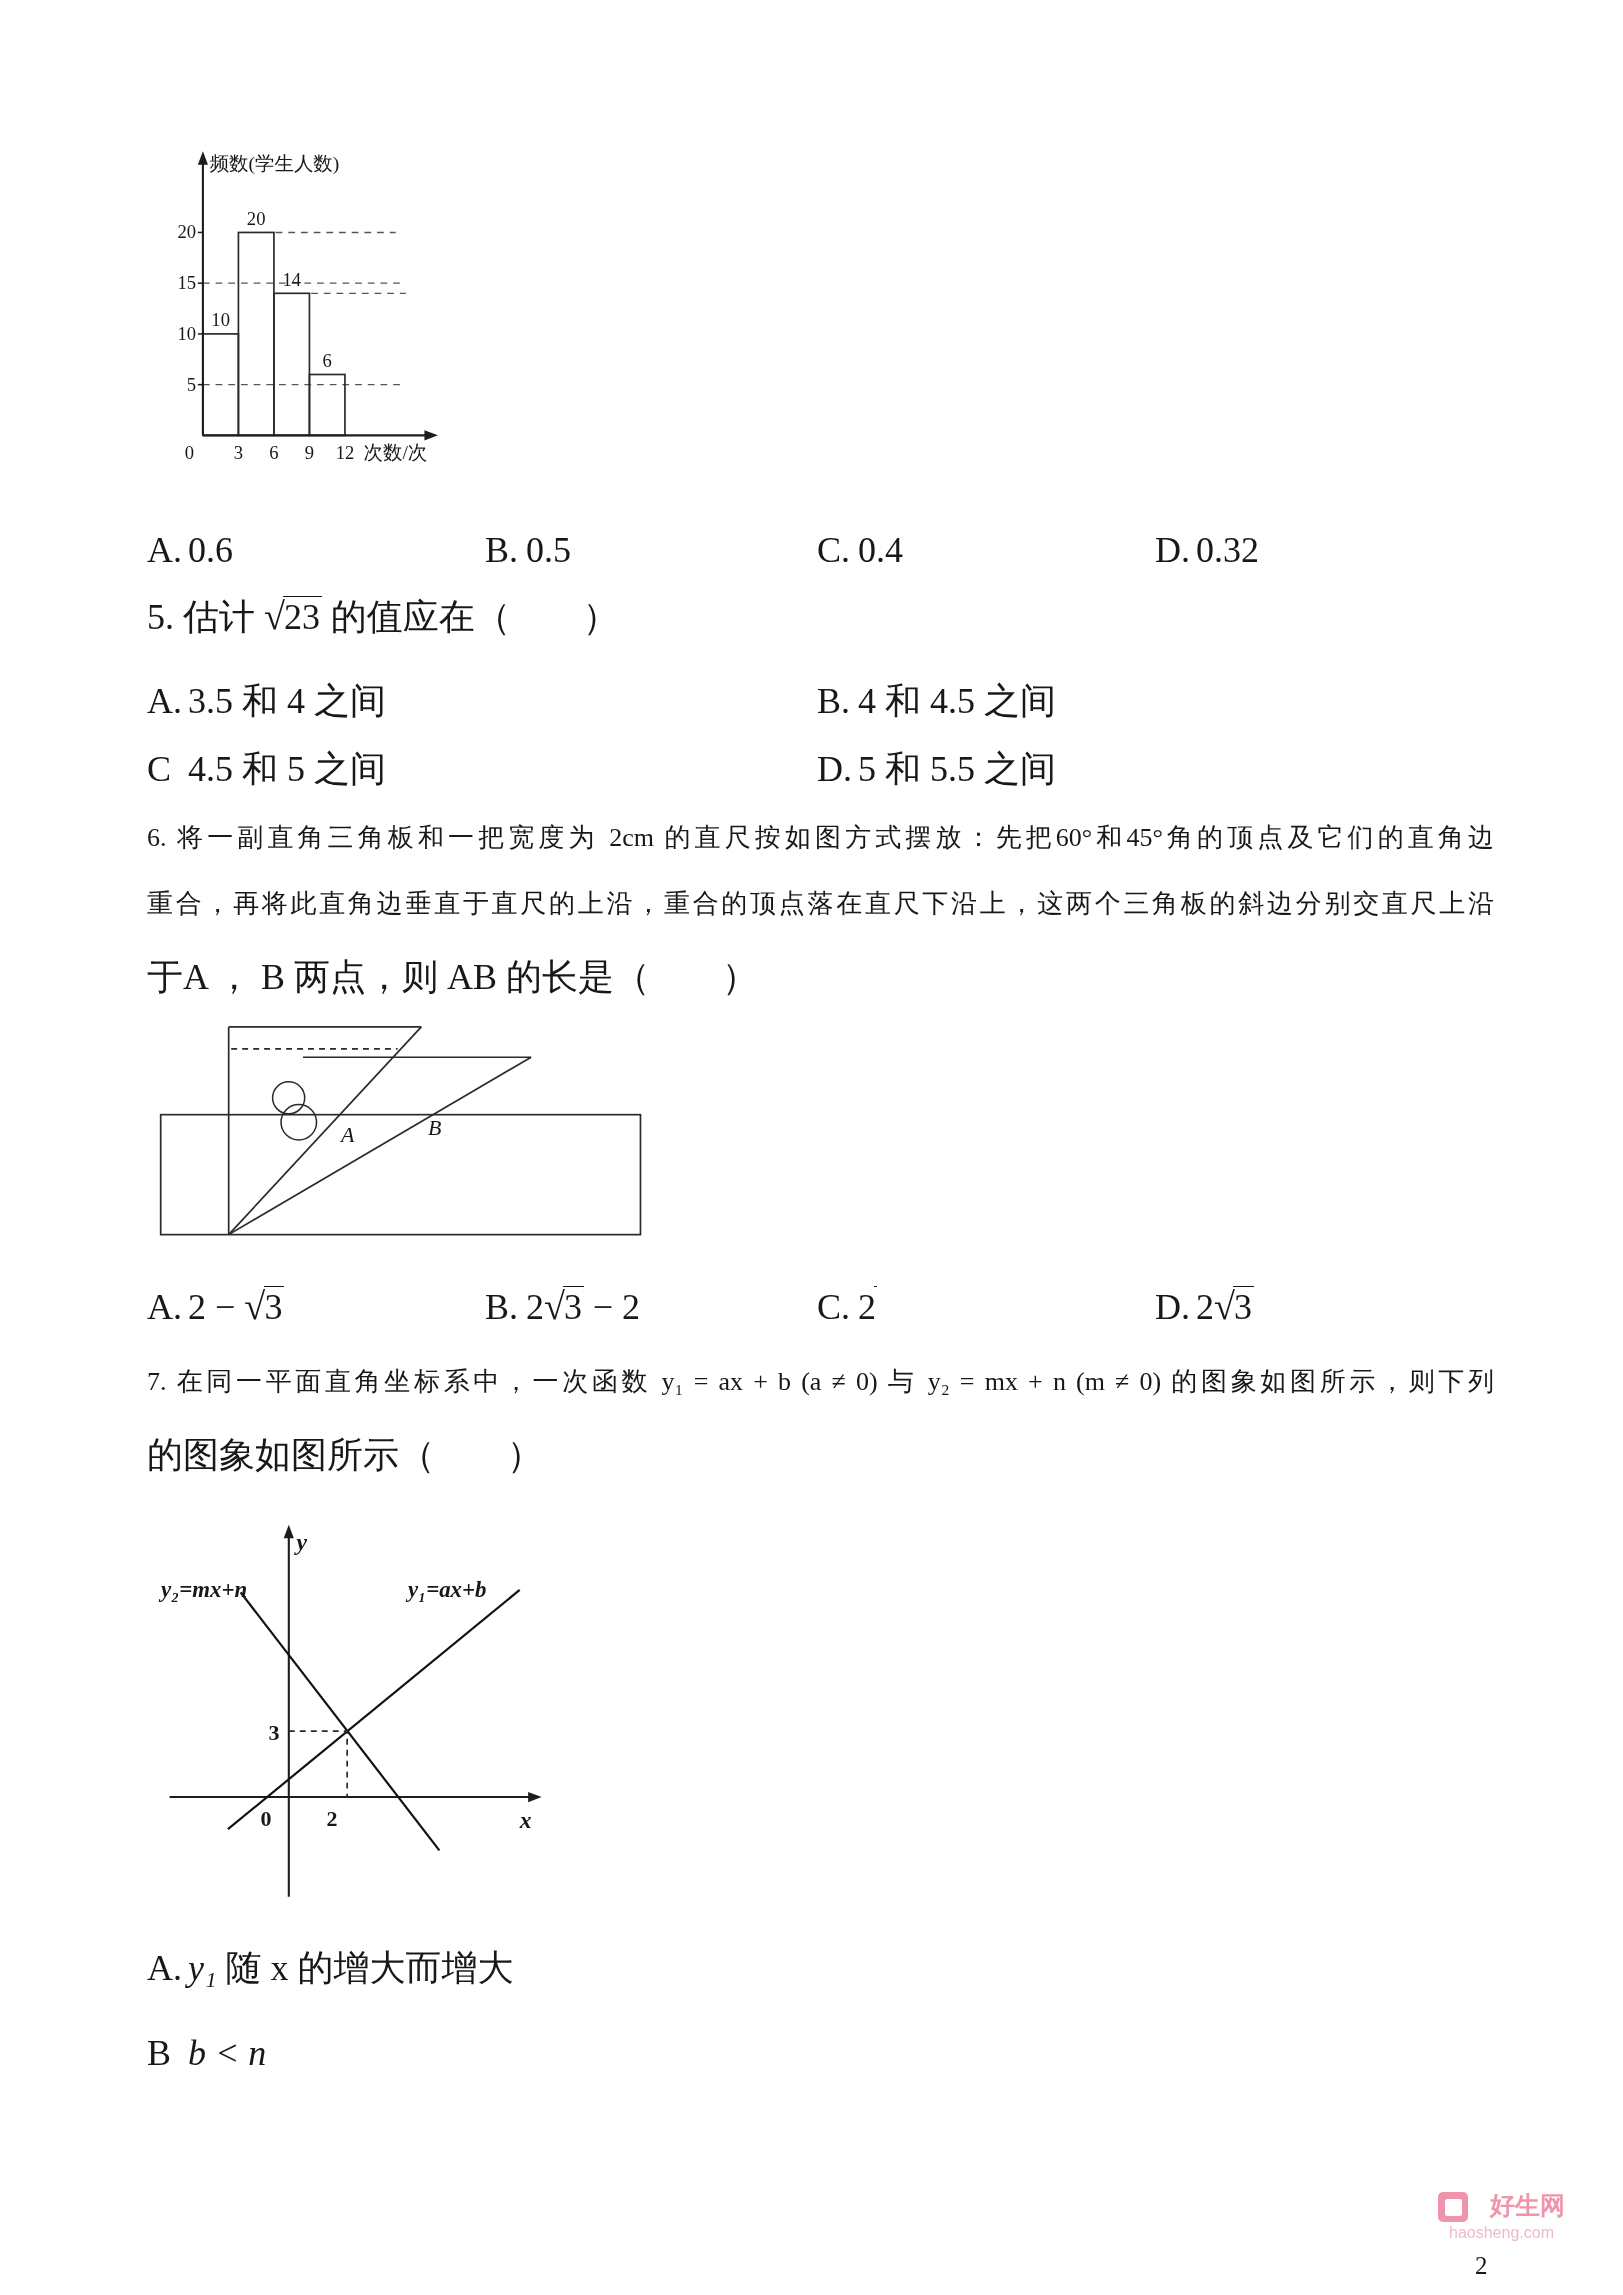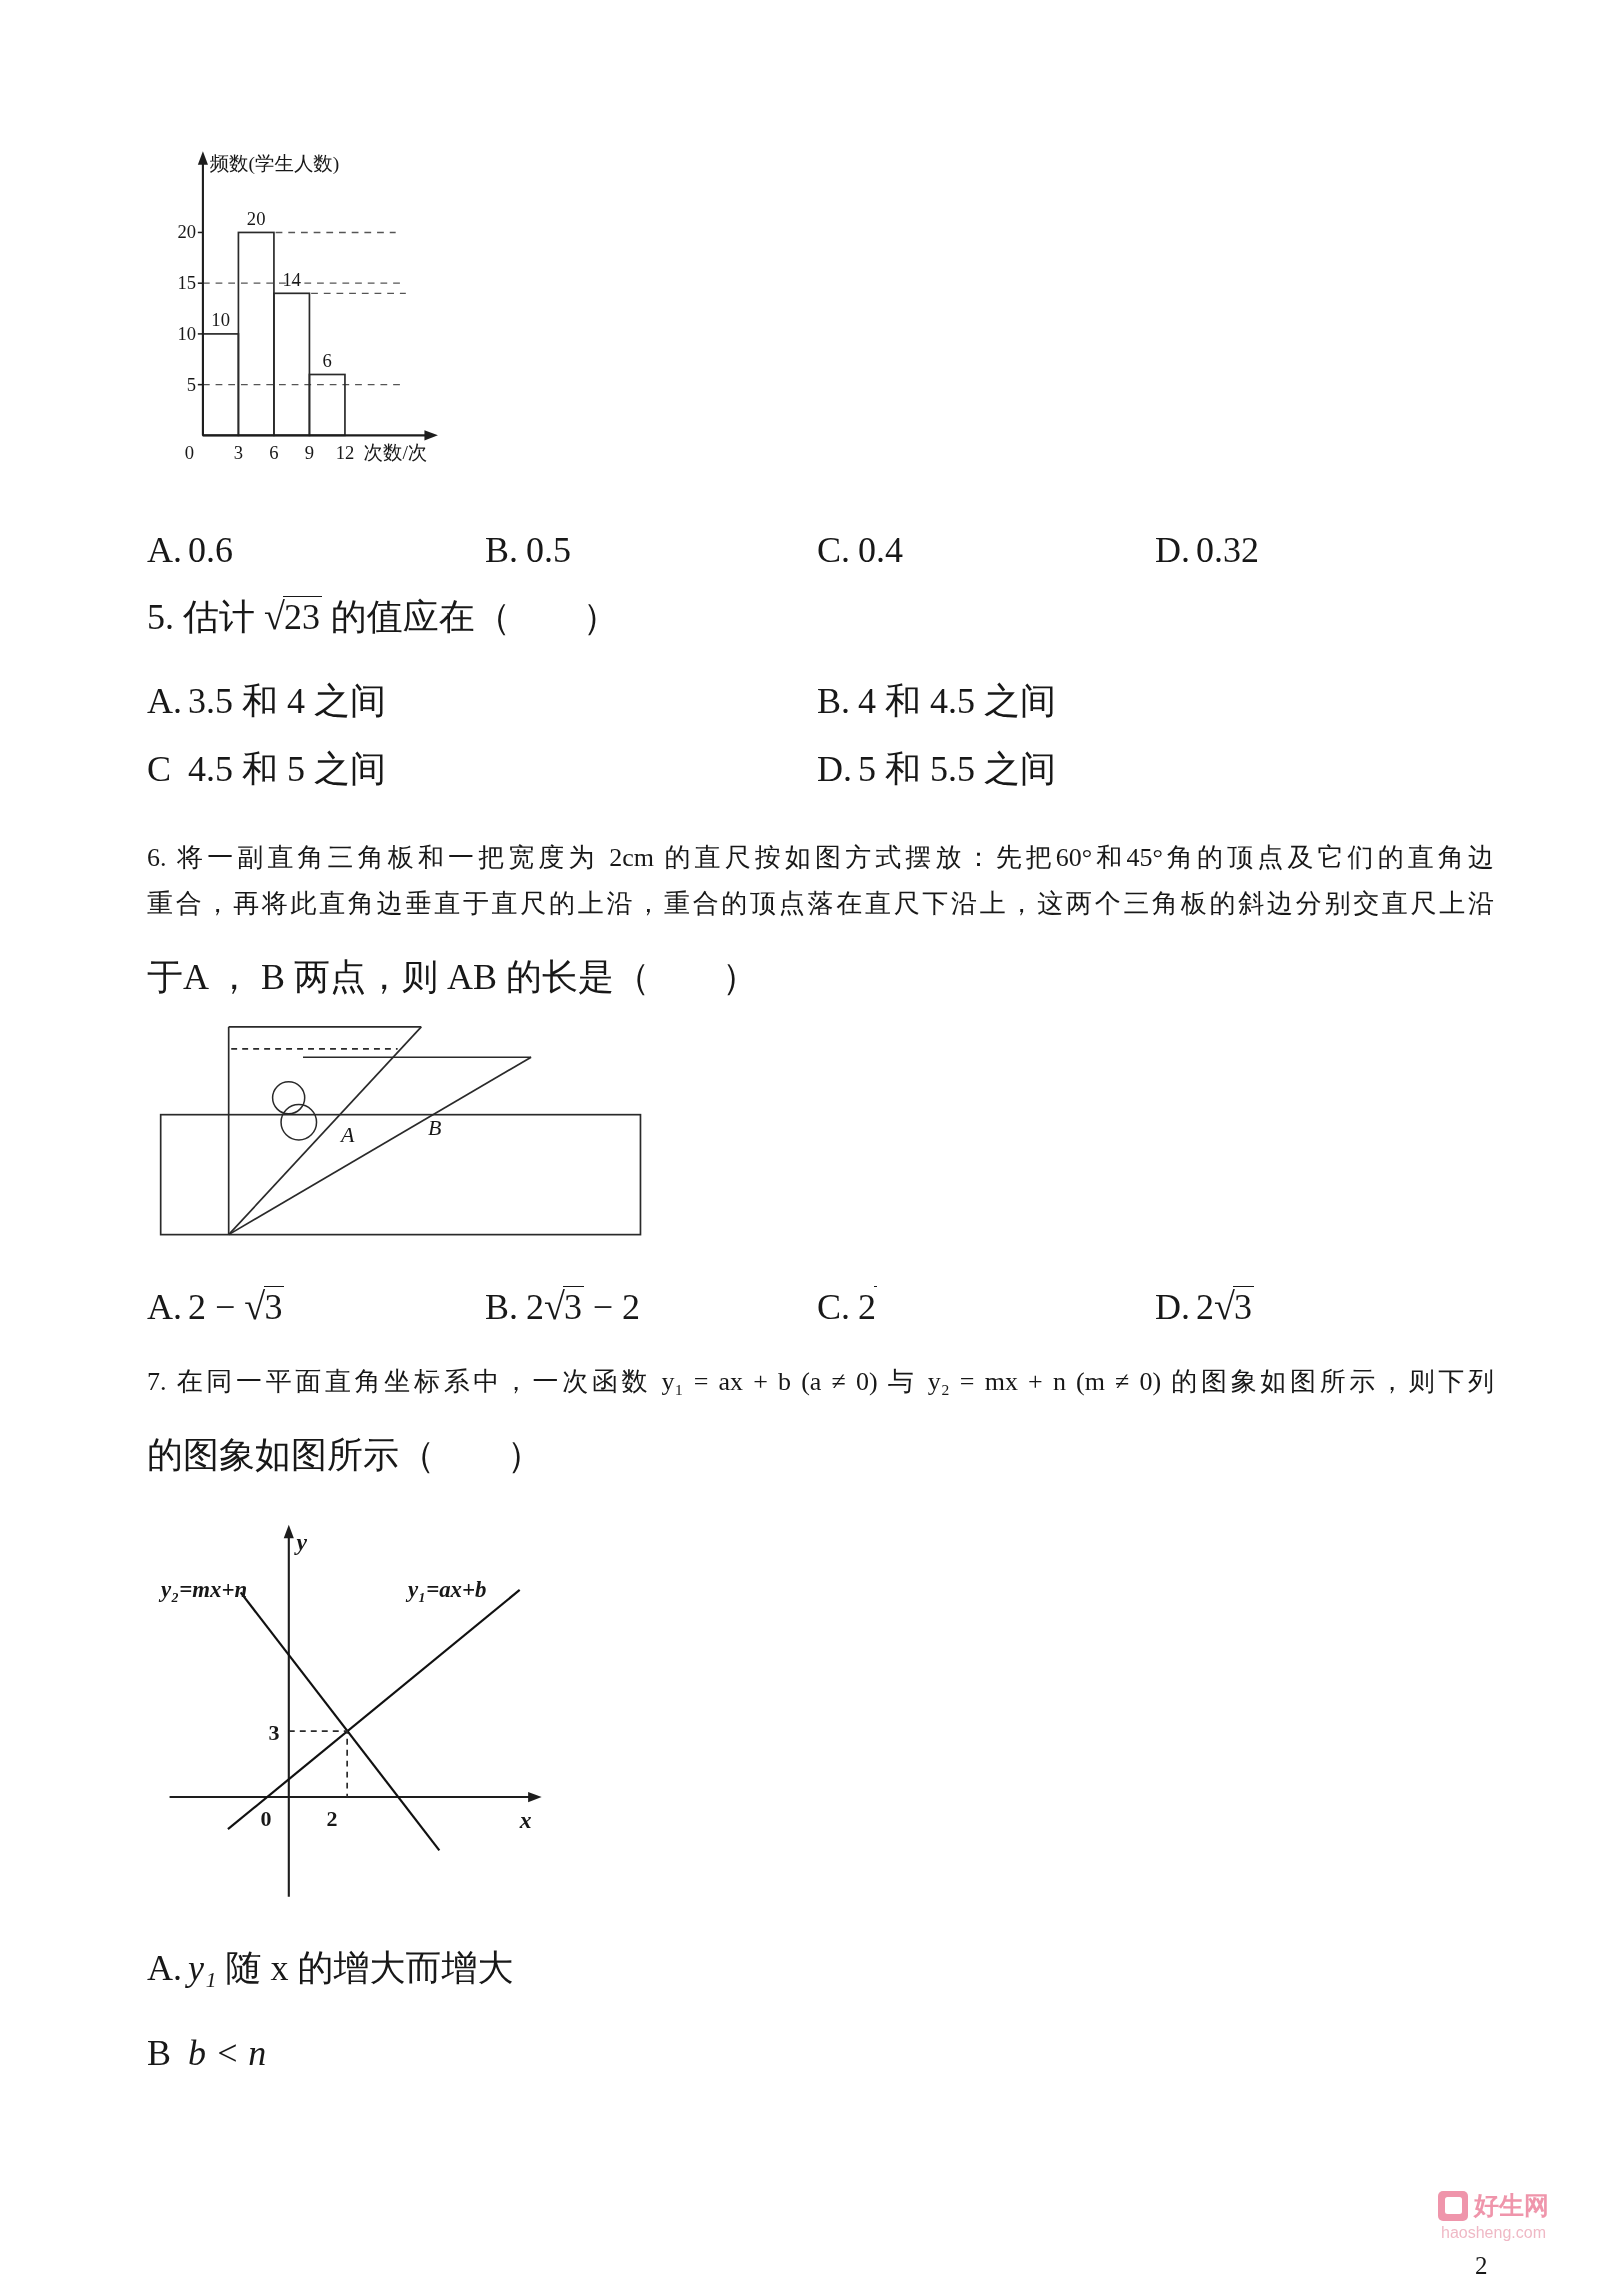--- a/index.html
+++ b/index.html
@@ -29,21 +29,21 @@
   .svg-title{font-size:23px;}
   .fig-label{font-style:italic;font-size:26px;}
   .fn{stroke:#111;stroke-width:2.6;}
   .fn-label{font-weight:bold;font-style:italic;font-size:27px;}
   .axis-label{font-style:italic;font-weight:bold;font-size:28px;}
   .num-label{font-weight:bold;font-size:26px;}
   .arrow{fill:#1d1d1d;}
 
   
   .watermark{opacity:0.92;}
-  .wm-row{display:flex;align-items:center;gap:6px;}
+  .wm-row{display:flex;align-items:flex-end;gap:22px;}
   .wm-logo{width:30px;height:30px;background:#ee8da4;border-radius:5px;position:relative;display:inline-block;}
   .wm-logo::after{content:"";position:absolute;left:6.8px;top:6.8px;width:17px;height:17px;background:#ffffff;border-radius:2.5px;}
   .wm-text{color:#ee8da4;font-size:25px;font-weight:bold;font-family:"Liberation Sans",sans-serif;}
   .wm-domain{color:#eeb3c1;font-size:16px;margin-top:1.7px;text-align:center;font-family:"Liberation Sans",sans-serif;}
 </style>
 </head>
 <body>
 
 <svg class="abs" style="left:152px;top:131px;" width="347" height="372" viewBox="0 0 410 440">
   <g>
@@ -107,21 +107,21 @@
 <span class="abs txt" style="left:817px;top:675px;">
   <span class="opt-label">B.</span><span>4 和 4.5 之间</span>
 </span>
 <span class="abs txt" style="left:147px;top:743px;">
   <span class="opt-label">C</span><span>4.5 和 5 之间</span>
 </span>
 <span class="abs txt" style="left:817px;top:743px;">
   <span class="opt-label">D.</span><span>5 和 5.5 之间</span>
 </span>
 
-<div class="abs just" style="left:147px;top:819px;margin-top:20px;">6. 将一副直角三角板和一把宽度为 2cm 的直尺按如图方式摆放：先把60°和45°角的顶点及它们的直角边</div>
+<div class="abs just" style="left:147px;top:819px;">6. 将一副直角三角板和一把宽度为 2cm 的直尺按如图方式摆放：先把60°和45°角的顶点及它们的直角边</div>
 <div class="abs just" style="left:147px;top:885px;">重合，再将此直角边垂直于直尺的上沿，重合的顶点落在直尺下沿上，这两个三角板的斜边分别交直尺上沿</div>
 <div class="abs txt" style="left:147px;top:951px;">于A ， B 两点，则 AB 的长是（　　）</div>
 
 <svg class="abs" style="left:159px;top:1015px;" width="484" height="223" viewBox="0 0 572 264">
   <rect class="ln" x="1.5" y="118" width="568" height="142"></rect>
   <g>
     <line class="ln" x1="82" y1="14" x2="82" y2="260"></line>
     <line class="ln" x1="82" y1="14" x2="310" y2="14"></line>
     <line class="ln" x1="310" y1="14" x2="82" y2="260"></line>
     <line class="ln" x1="170" y1="50" x2="440" y2="50"></line>

